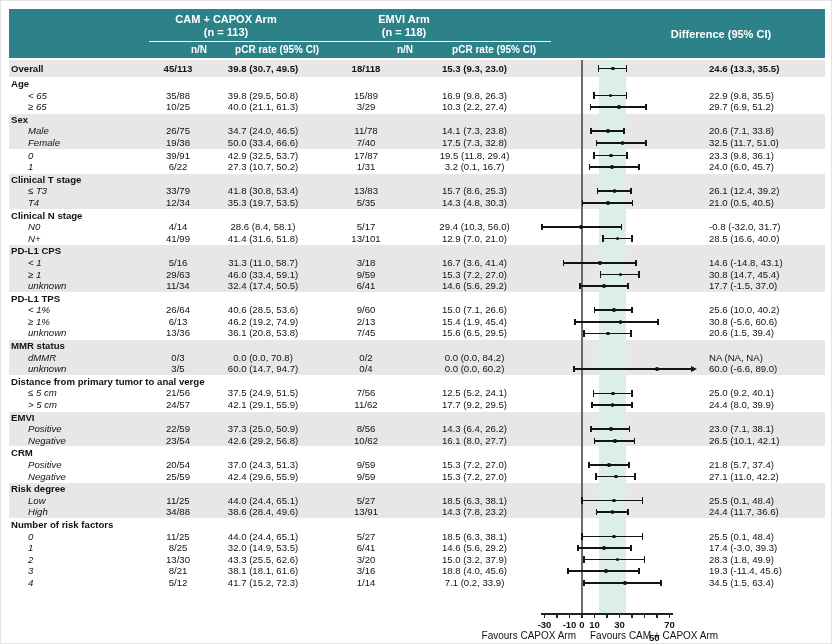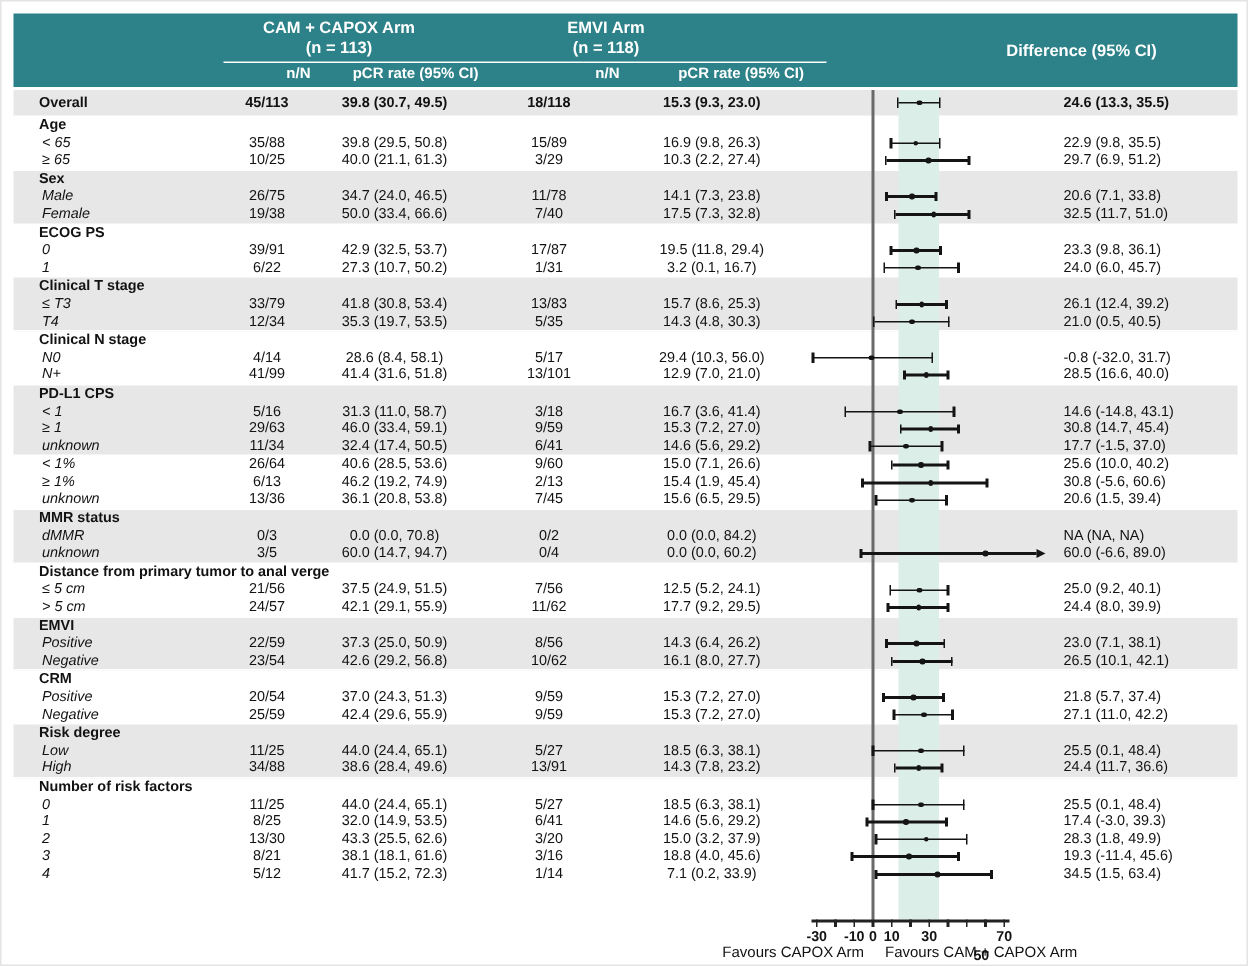--- a/index.html
+++ b/index.html
@@ -21,21 +21,21 @@
     font-weight:bold;font-size:10px;line-height:15px;}
   .subhead div{text-align:right;white-space:nowrap;}
   
   .tbody{margin-top:2px;}
   .section{border-bottom:1.5px solid #fff;}
   .section.shaded{background:var(--stripe);}
   .row{display:grid;grid-template-columns:140px 58px 112px 94px 123px 170px 119px;
     height:11.6px;line-height:11.8px;font-size:9.6px;white-space:nowrap;}
   .row.tall{height:17px;line-height:17px;font-weight:bold;}
   .row.hdr .c-label{font-weight:bold;}
-  .c-label{padding-left:17px;overflow:visible;}
+  .c-label{padding-left:2px;overflow:visible;}
   .c-label.indent{padding-left:19px;font-style:italic;}
   .c-n1,.c-p1,.c-n2,.c-p2{text-align:center;}
   .c-plot{position:relative;}
   .c-d{text-align:left;padding-left:3px;}
   
   .ci-line{position:absolute;top:50%;margin-top:-0.8px;height:1.6px;background:var(--marker);z-index:5;}
   .ci-cap{position:absolute;top:50%;margin-top:-3.2px;height:6.4px;width:1.6px;background:var(--marker);z-index:5;}
   .ci-dot{position:absolute;top:50%;width:3.6px;height:3.6px;margin:-1.8px 0 0 -1.8px;border-radius:50%;background:var(--marker);z-index:5;}
   .ci-arrow{position:absolute;top:50%;margin-top:-3.5px;width:0;height:0;z-index:5;
     border-top:3.5px solid transparent;border-bottom:3.5px solid transparent;border-left:6px solid var(--marker);}
@@ -162,29 +162,20 @@
     <div class="c-plot">
               <div class="ci-line" style="left: 60.625px; width: 49.125px;"></div>
               <div class="ci-cap" style="left: 59.825px;"></div>
               <div class="ci-cap" style="left: 108.95px;"></div>
               <div class="ci-dot" style="left: 86.625px;"></div>
             </div>
     <div class="c-d">32.5 (11.7, 51.0)</div>
   </div>
         </div>
         <div class="section">
-          <div class="row hdr">
-    <div class="c-label">ECOG PS</div>
-    <div class="c-n1"></div>
-    <div class="c-p1"></div>
-    <div class="c-n2"></div>
-    <div class="c-p2"></div>
-    <div class="c-plot"></div>
-    <div class="c-d"></div>
-  </div>
           <div class="row">
     <div class="c-label indent">0</div>
     <div class="c-n1">39/91</div>
     <div class="c-p1">42.9 (32.5, 53.7)</div>
     <div class="c-n2">17/87</div>
     <div class="c-p2">19.5 (11.8, 29.4)</div>
     <div class="c-plot">
               <div class="ci-line" style="left: 58.25px; width: 32.875px;"></div>
               <div class="ci-cap" style="left: 57.45px;"></div>
               <div class="ci-cap" style="left: 90.325px;"></div>
@@ -332,20 +323,29 @@
     <div class="c-plot">
               <div class="ci-line" style="left: 44.125px; width: 48.125px;"></div>
               <div class="ci-cap" style="left: 43.325px;"></div>
               <div class="ci-cap" style="left: 91.45px;"></div>
               <div class="ci-dot" style="left: 68.125px;"></div>
             </div>
     <div class="c-d">17.7 (-1.5, 37.0)</div>
   </div>
         </div>
         <div class="section">
+          <div class="row hdr">
+    <div class="c-label">PD-L1 TPS</div>
+    <div class="c-n1"></div>
+    <div class="c-p1"></div>
+    <div class="c-n2"></div>
+    <div class="c-p2"></div>
+    <div class="c-plot"></div>
+    <div class="c-d"></div>
+  </div>
           <div class="row">
     <div class="c-label indent">&lt; 1%</div>
     <div class="c-n1">26/64</div>
     <div class="c-p1">40.6 (28.5, 53.6)</div>
     <div class="c-n2">9/60</div>
     <div class="c-p2">15.0 (7.1, 26.6)</div>
     <div class="c-plot">
               <div class="ci-line" style="left: 58.5px; width: 37.75px;"></div>
               <div class="ci-cap" style="left: 57.7px;"></div>
               <div class="ci-cap" style="left: 95.45px;"></div>

